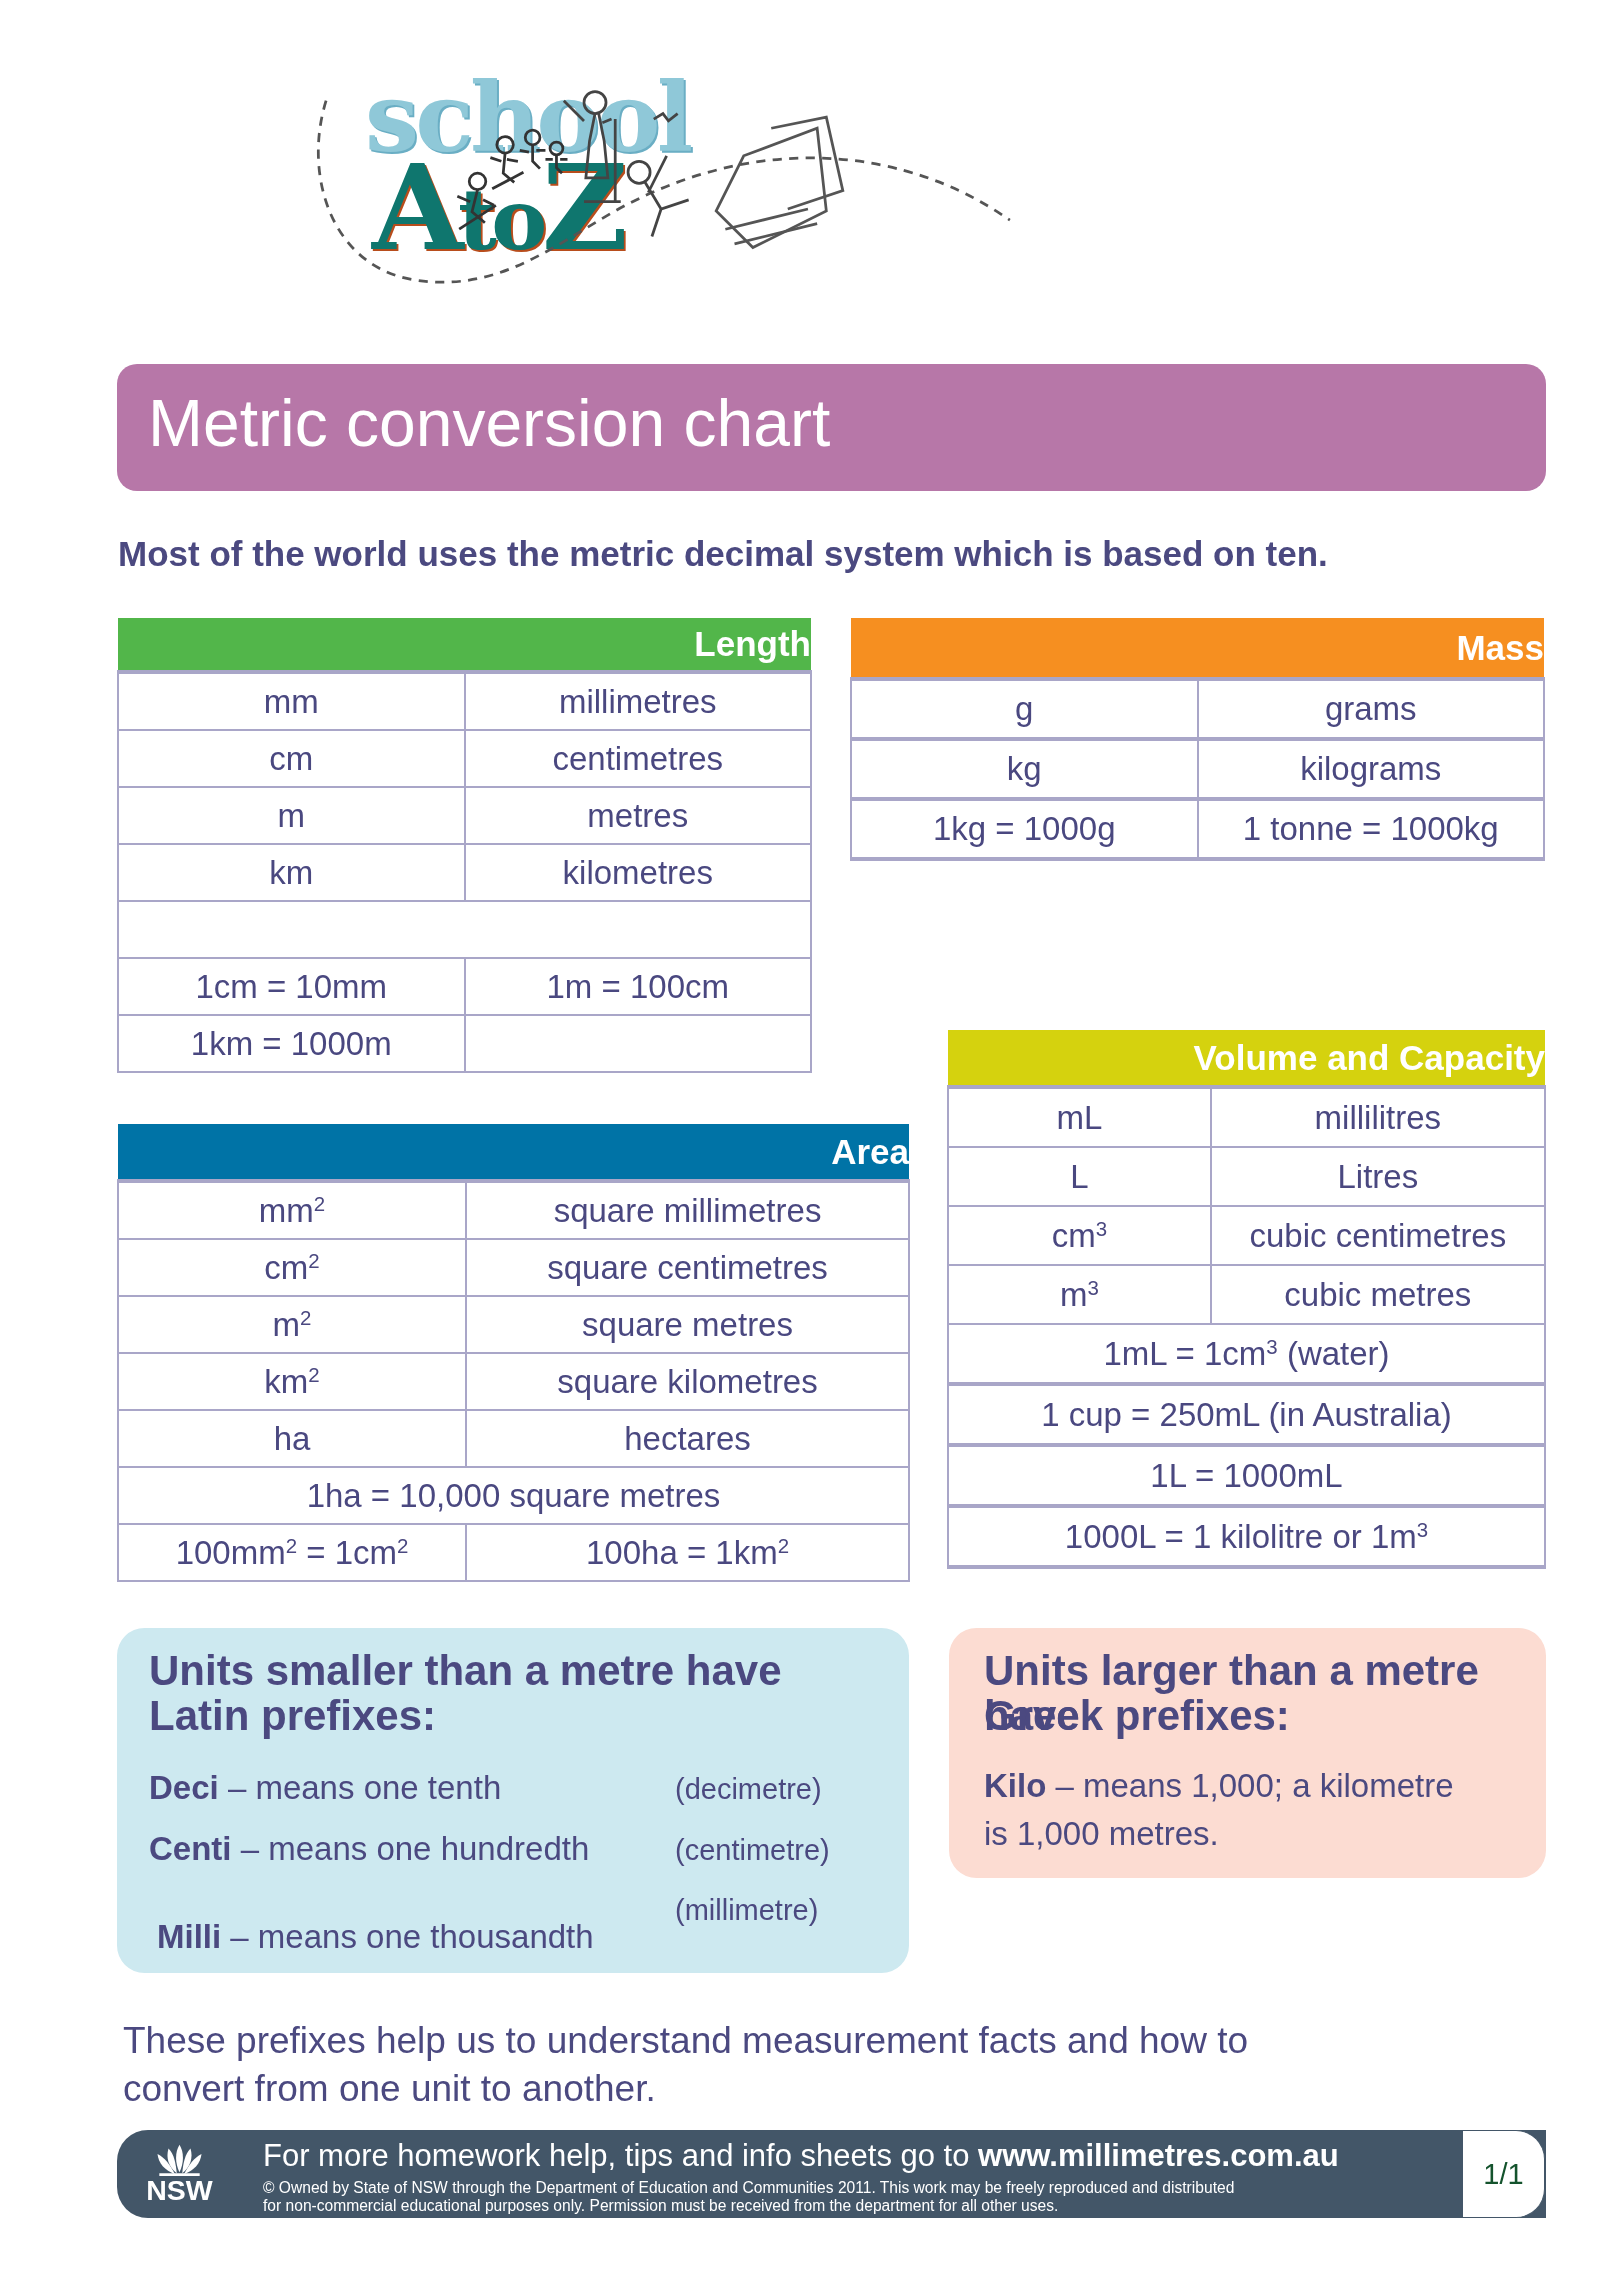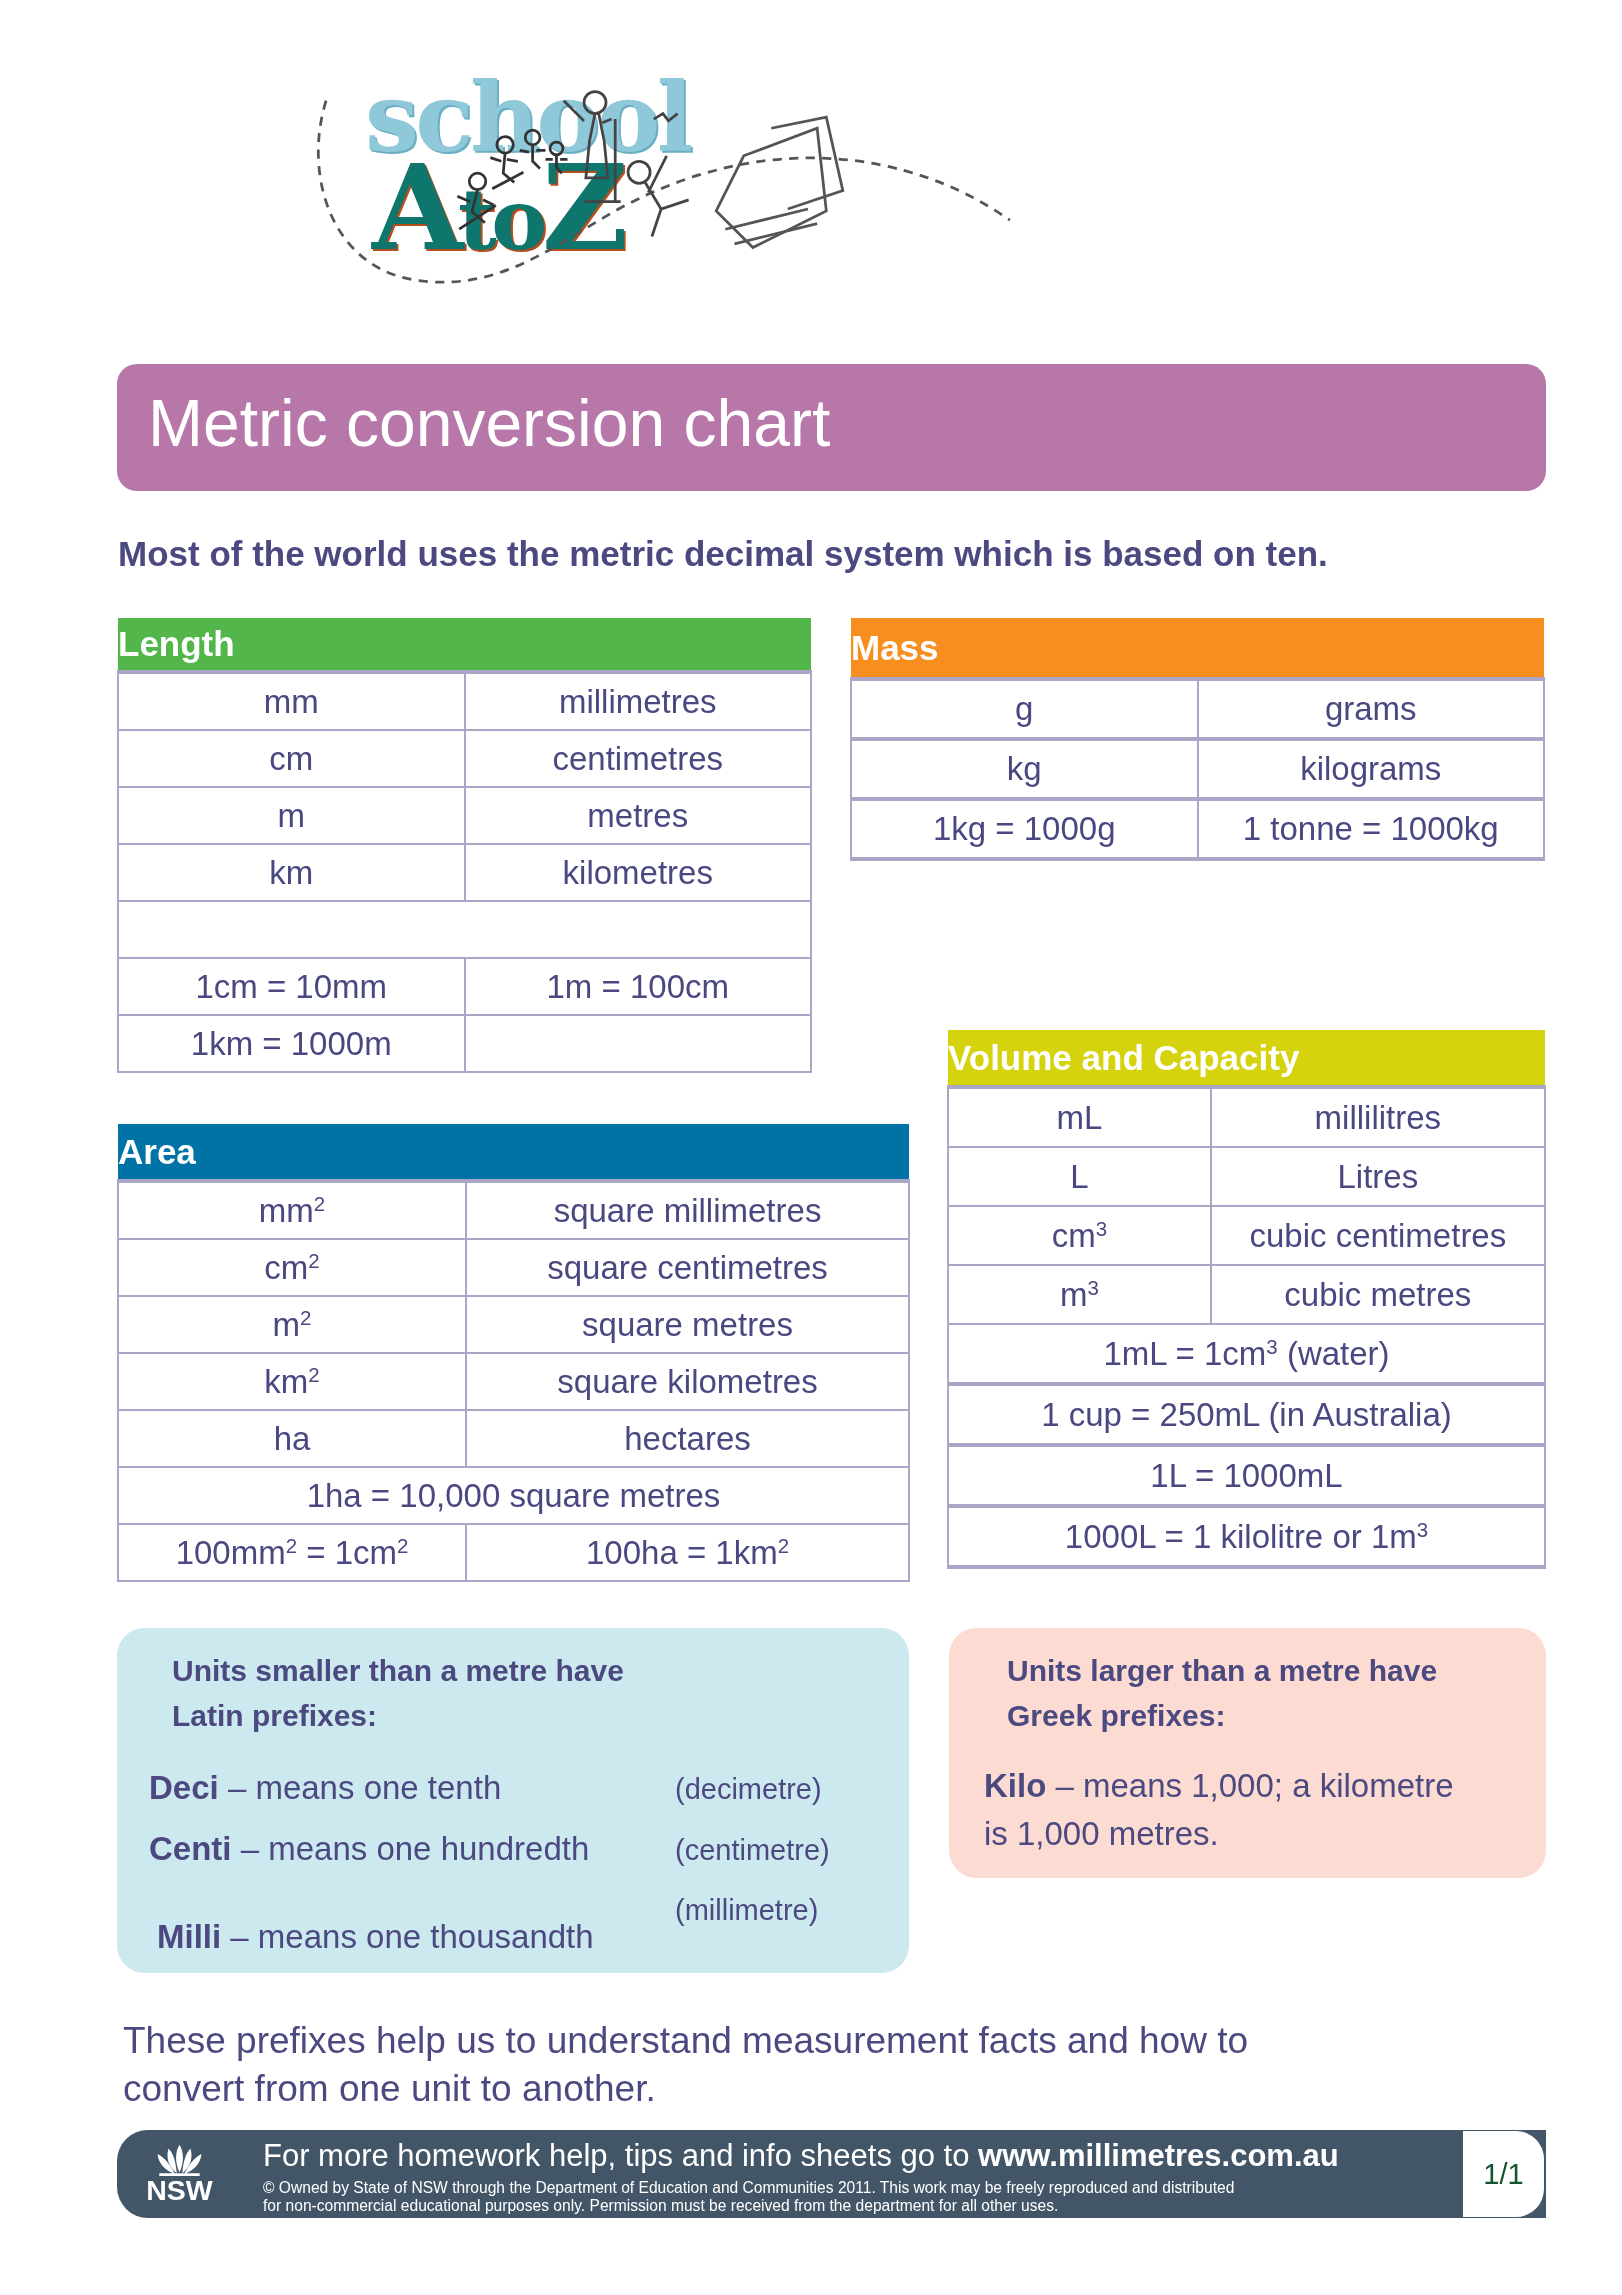--- a/index.html
+++ b/index.html
@@ -35,21 +35,21 @@
   #intro {
     left:118px; top:536px; font-size:35px; font-weight:bold; color:#4b4980; line-height:1;
   }
 
   
   table.conv {
     position:absolute; border-collapse:collapse; table-layout:fixed;
     font-size:33px; color:#4a4880;
   }
   table.conv th {
-    color:#ffffff; font-size:35px; font-weight:bold; padding:0; text-align:left;
+    color:#ffffff; font-size:35px; font-weight:bold; padding:0; text-align:right;
     border-bottom:4.6px solid #a9a6c8;
   }
   table.conv td {
     border:2.8px solid #a9a6c8; text-align:center; padding:0; background:#fff;
   }
   table.conv tr.thick td { border-bottom-width:4.6px; }
   sup { font-size:0.62em; vertical-align:0.55em; line-height:0; }
 
   #length-table { left:117px; top:618px; width:695px; }
   #length-table th { background:#52b64a; height:52px; }
@@ -64,21 +64,21 @@
   #area-table td { height:55px; }
 
   #volume-table { left:947px; top:1030px; width:599px; }
   #volume-table th { background:#d5d20e; height:55px; }
   #volume-table td { height:57px; }
 
   
   .info-box { position:absolute; border-radius:27.5px; color:#4b4980; }
   #latin-box { left:117px; top:1628px; width:792px; height:345px; background:#cde9f0; }
   #greek-box { left:949px; top:1628px; width:597px; height:250px; background:#fcdcd2; }
-  .info-head { position:absolute; font-size:30px; font-weight:bold; line-height:45px;margin-left:23px; }
+  .info-head { position:absolute; font-size:42px; font-weight:bold; line-height:45px; }
   .info-line { position:absolute; font-size:33px; line-height:1; white-space:nowrap; }
   .info-line b { font-weight:bold; }
   .info-note { position:absolute; font-size:29px; line-height:1; }
 
   #conclusion {
     left:123px; top:2017px; width:1286px; font-size:37px; font-weight:normal; line-height:48px; color:#4b4980;
   }
 
   
   #footer {

